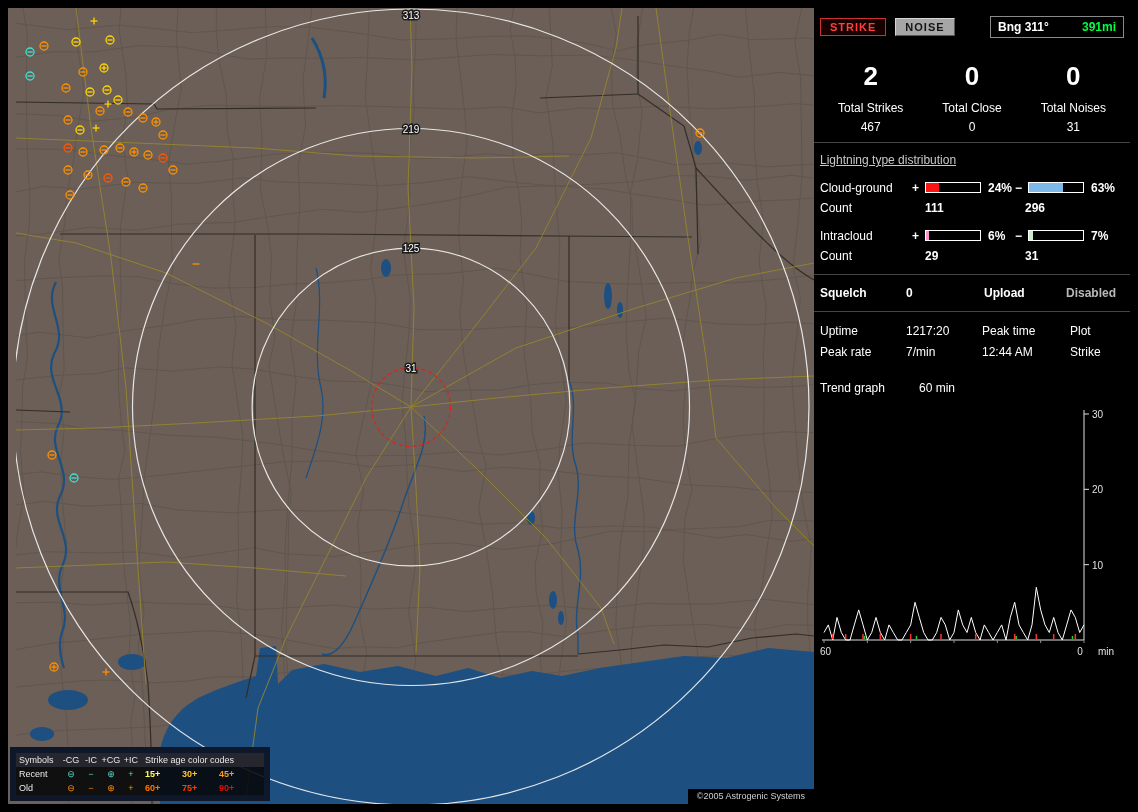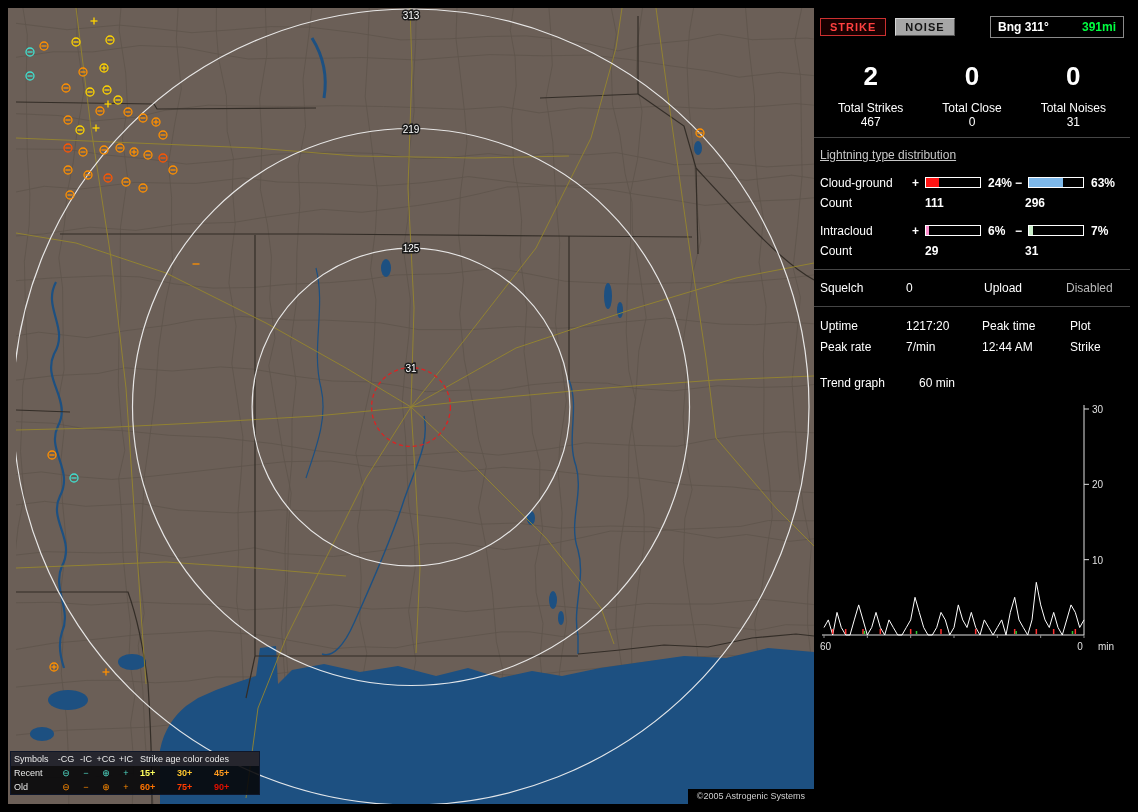--- a/index.html
+++ b/index.html
@@ -1,21 +1,21 @@
 <!DOCTYPE html>
 <html><head>
 <meta charset="utf-8">
 <style>
   html,body{margin:0;padding:0;background:#000;}
   body{width:1138px;height:812px;position:relative;font-family:"Liberation Sans",sans-serif;overflow:hidden;color:#fff;}
 
   
   .map{position:absolute;left:8px;top:8px;width:798px;height:796px;background:#6b5f57;padding-left:8px;}
   .map svg{display:block;}
-  .legend{position:absolute;left:2px;bottom:9px;width:248px;background:rgba(8,8,10,.9);border:1px solid #0f172a;color:#e8e8e8;font-size:9px;line-height:13px;}
+  .legend{position:absolute;left:2px;bottom:3px;width:248px;background:rgba(8,8,10,.9);border:6px solid #0f172a;color:#e8e8e8;font-size:9px;line-height:13px;}
   .lg-row{display:flex;align-items:center;height:14px;padding:0 3px;white-space:nowrap;}
   .lg-head{background:#26262e;}
   .lg-c0{width:42px;}
   .lg-c{width:20px;text-align:center;}
   .lg-age-h{flex:1;padding-left:4px;}
   .lg-age{width:33px;padding-left:4px;font-weight:bold;}
   .copyright{position:absolute;right:0;bottom:0;background:#000;color:#cfcfcf;font-size:9px;padding:2px 9px 3px 9px;}
 
   
   .panel{position:absolute;left:814px;top:8px;width:316px;height:796px;font-size:12px;background:#000;}
@@ -23,33 +23,33 @@
   .ph{display:flex;gap:9px;align-items:center;margin-bottom:16px;}
   .lamp{font-weight:bold;font-size:11px;padding:2px 9px;letter-spacing:1px;}
   .strike-lamp{color:#ff4040;background:#180000;border:1px solid #cc3030;}
   .noise-lamp{color:#141414;background:#a6a6a6;border:1px solid #d6d6d6;border-bottom-color:#565656;border-right-color:#565656;}
   .bng{margin-left:auto;display:flex;justify-content:space-between;align-items:center;width:118px;border:1px solid #8a8a8a;background:#000;padding:3px 7px;font-weight:bold;}
   .bng-dist{color:#00ff41;}
   .g3{display:grid;grid-template-columns:1fr 1fr 1fr;}
   .chip{justify-self:center;background:#9e9e9e;color:#141414;font-size:11px;padding:1px 7px 2px 7px;border:1px solid #d2d2d2;border-bottom-color:#4f4f4f;border-right-color:#4f4f4f;}
   .big{font-size:26px;font-weight:bold;text-align:center;margin:7px 0 9px 0;}
   .tlabel{text-align:center;font-size:12px;}
-  .tval{text-align:center;font-size:12px;}
+  .tval{text-align:center;font-size:12px;margin-top:5px;}
   .dist-title{color:#c8c8c8;text-decoration:underline;margin:2px 0 10px 0;}
   .dist-row{display:grid;grid-template-columns:92px 13px 58px 32px 13px 58px 1fr;align-items:center;height:21px;}
   .dist-row .dl{font-weight:normal;}
   .sign{font-weight:bold;}
   .bar{width:54px;height:9px;border:1px solid #fff;background:#000;}
   .bar>div{height:100%;}
   .pct{font-weight:bold;padding-left:5px;}
   .count-row{display:grid;grid-template-columns:105px 100px 1fr;align-items:center;height:20px;margin-bottom:7px;}
   .count-row span{font-weight:bold;}
   .count-row .cl{font-weight:normal;}
   .clock{padding:8px 6px;border-bottom:1px solid #454545;color:#00dd00;font-size:15px;font-weight:bold;letter-spacing:.5px;}
-  .set-row{display:grid;grid-template-columns:86px 78px 82px 1fr;align-items:center;height:20px;}
+  .set-row{display:grid;grid-template-columns:86px 78px 82px 1fr;align-items:center;height:20px;font-weight:bold;}
   .ses-row{display:grid;grid-template-columns:86px 76px 88px 1fr;align-items:center;height:21px;}
   .trend-row{display:grid;grid-template-columns:86px 1fr;align-items:center;height:24px;padding:6px 6px 0 6px;gap:13px;}
   .chart-wrap{padding:2px 0 0 4px;}
 </style>
 </head>
 <body>
 
 <div class="map">
   <svg id="map-svg" width="798" height="796" viewBox="0 0 798 796">
     <rect x="0" y="0" width="798" height="796" fill="#6b5f57"></rect>

